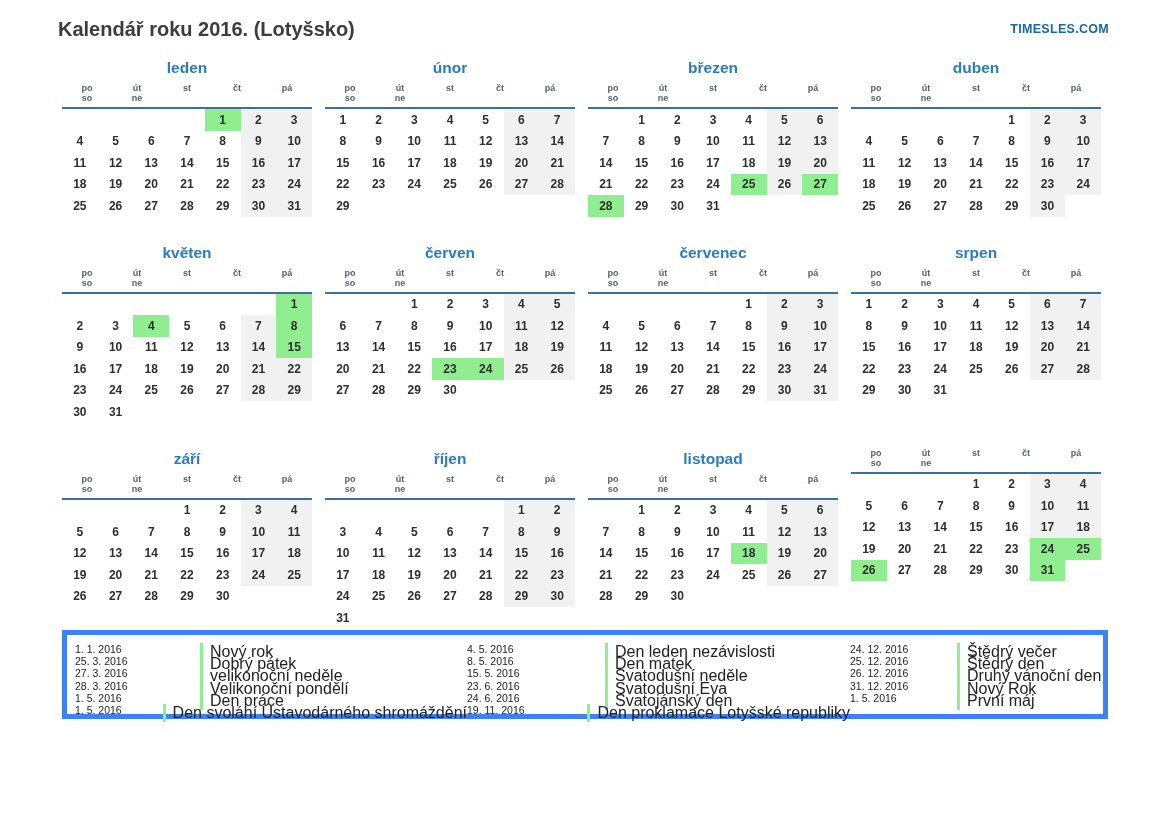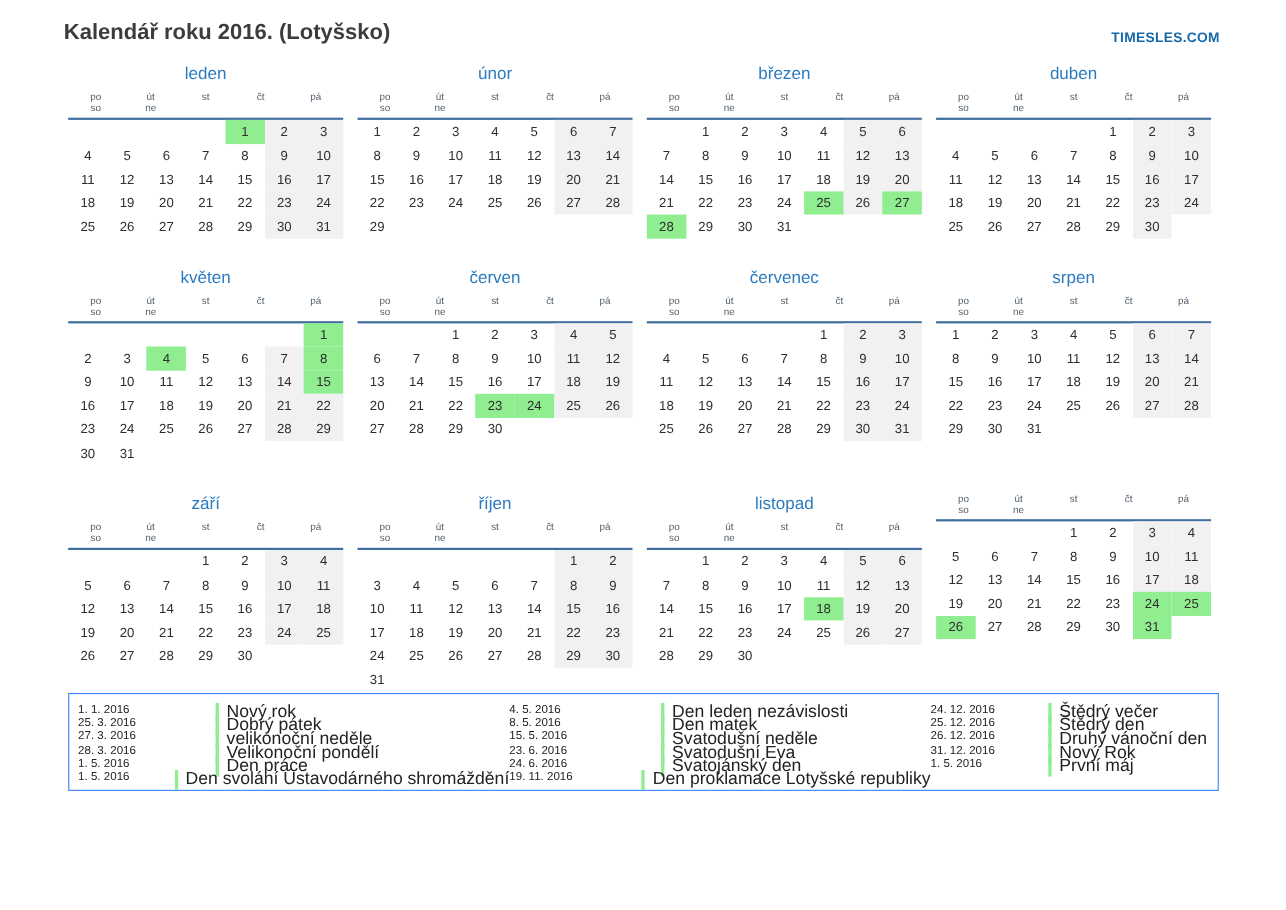--- a/index.html
+++ b/index.html
@@ -7,57 +7,57 @@
     --weekend:#f1f1f1; --green:#90ee90; --site:#1568a9; --titletext:#3c3c3c;
   }
   *{box-sizing:border-box;}
   html,body{margin:0;padding:0;}
   body{
     width:1169px;height:827px;background:#ffffff;
     font-family:"Liberation Sans","DejaVu Sans",sans-serif;color:var(--daytext);
     position:relative;overflow:hidden;
   }
   .header{
-    display:flex;justify-content:space-between;align-items:flex-end;
+    display:flex;justify-content:space-between;align-items:flex-start;
     padding:18px 60px 0 58px;
   }
   .page-title{
     font-size:20px;font-weight:bold;color:var(--titletext);margin:0;letter-spacing:0;
   }
   .site-link{
     font-size:12.5px;font-weight:bold;color:var(--site);text-decoration:none;
     letter-spacing:0.3px;margin-top:4px;
   }
   .cal-grid{
     display:grid;grid-template-columns:repeat(4,250px);
     column-gap:13px;row-gap:25px;
     padding:16px 0 0 62px;align-items:start;
   }
-  .month{width:250px;}
+  .month{width:250px;font-weight:bold;}
   .month-title{
     text-align:center;font-size:15.5px;color:var(--accent);
     padding:2px 0 6px 0;
   }
   .wk-header{
     display:grid;grid-template-columns:repeat(5,1fr);
     border-bottom:2px solid var(--line);padding-bottom:4px;
   }
   .wk-header span{
     text-align:center;font-size:9px;color:var(--wkday);
   }
   .days{display:grid;grid-template-columns:repeat(7,1fr);}
   .day-cell{
     height:21.5px;display:flex;align-items:center;justify-content:center;
     font-size:12px;color:var(--daytext);
   }
   .day-cell.we{background:var(--weekend);}
   .day-cell.hol{background:var(--green);}
   .legend{
     position:absolute;left:62px;top:630px;width:1046px;height:89px;
-    border:1px solid #3b82f6;display:flex;padding:8px 0 0 8px;
+    border:5px solid #3b82f6;display:flex;padding:8px 0 0 8px;
   }
   .legend-group{display:flex;flex-direction:column;}
   .lg1{width:392px;} .lg2{width:383px;} .lg3{flex:1;}
   .legend-entry{display:flex;align-items:flex-start;height:12.2px;}
   .legend-date{font-size:10.5px;color:#222;white-space:nowrap;}
   .lg1 .legend-date{width:125px;} .lg2 .legend-date{width:138px;} .lg3 .legend-date{width:107px;}
   .legend-label{
     font-size:16px;color:#222;white-space:nowrap;
     border-left:3px solid var(--green);padding-left:7px;
   }

